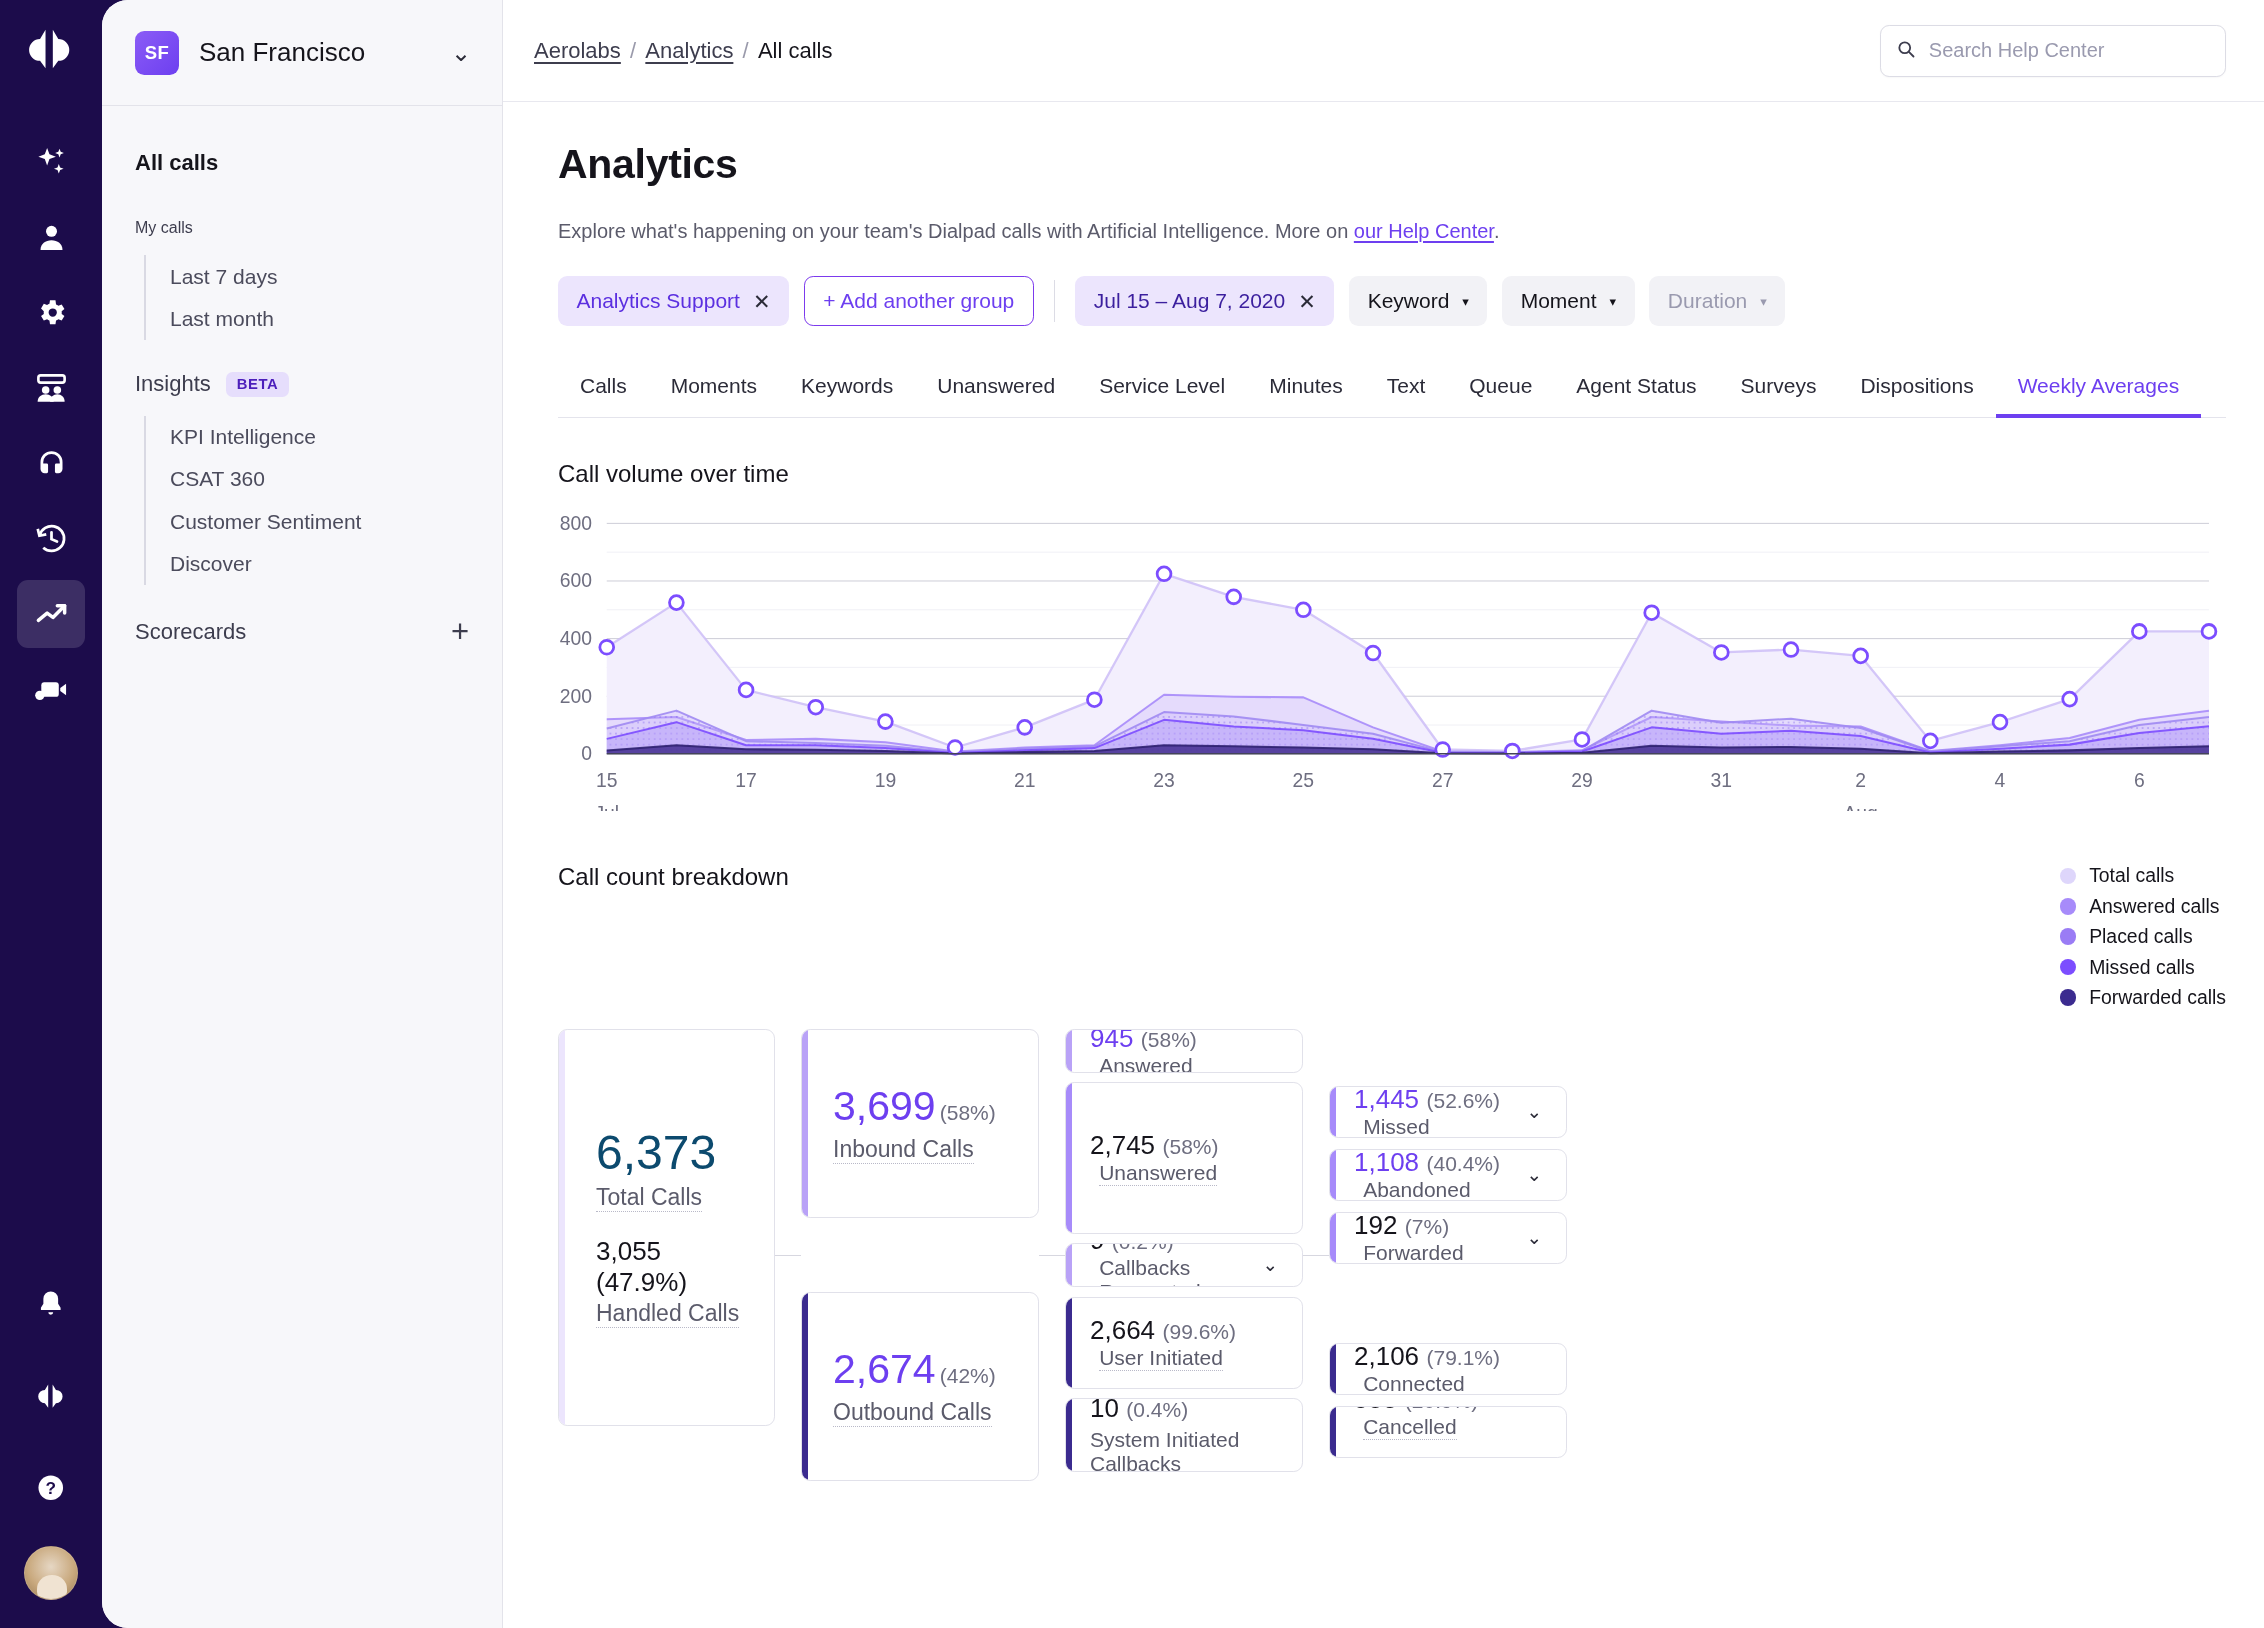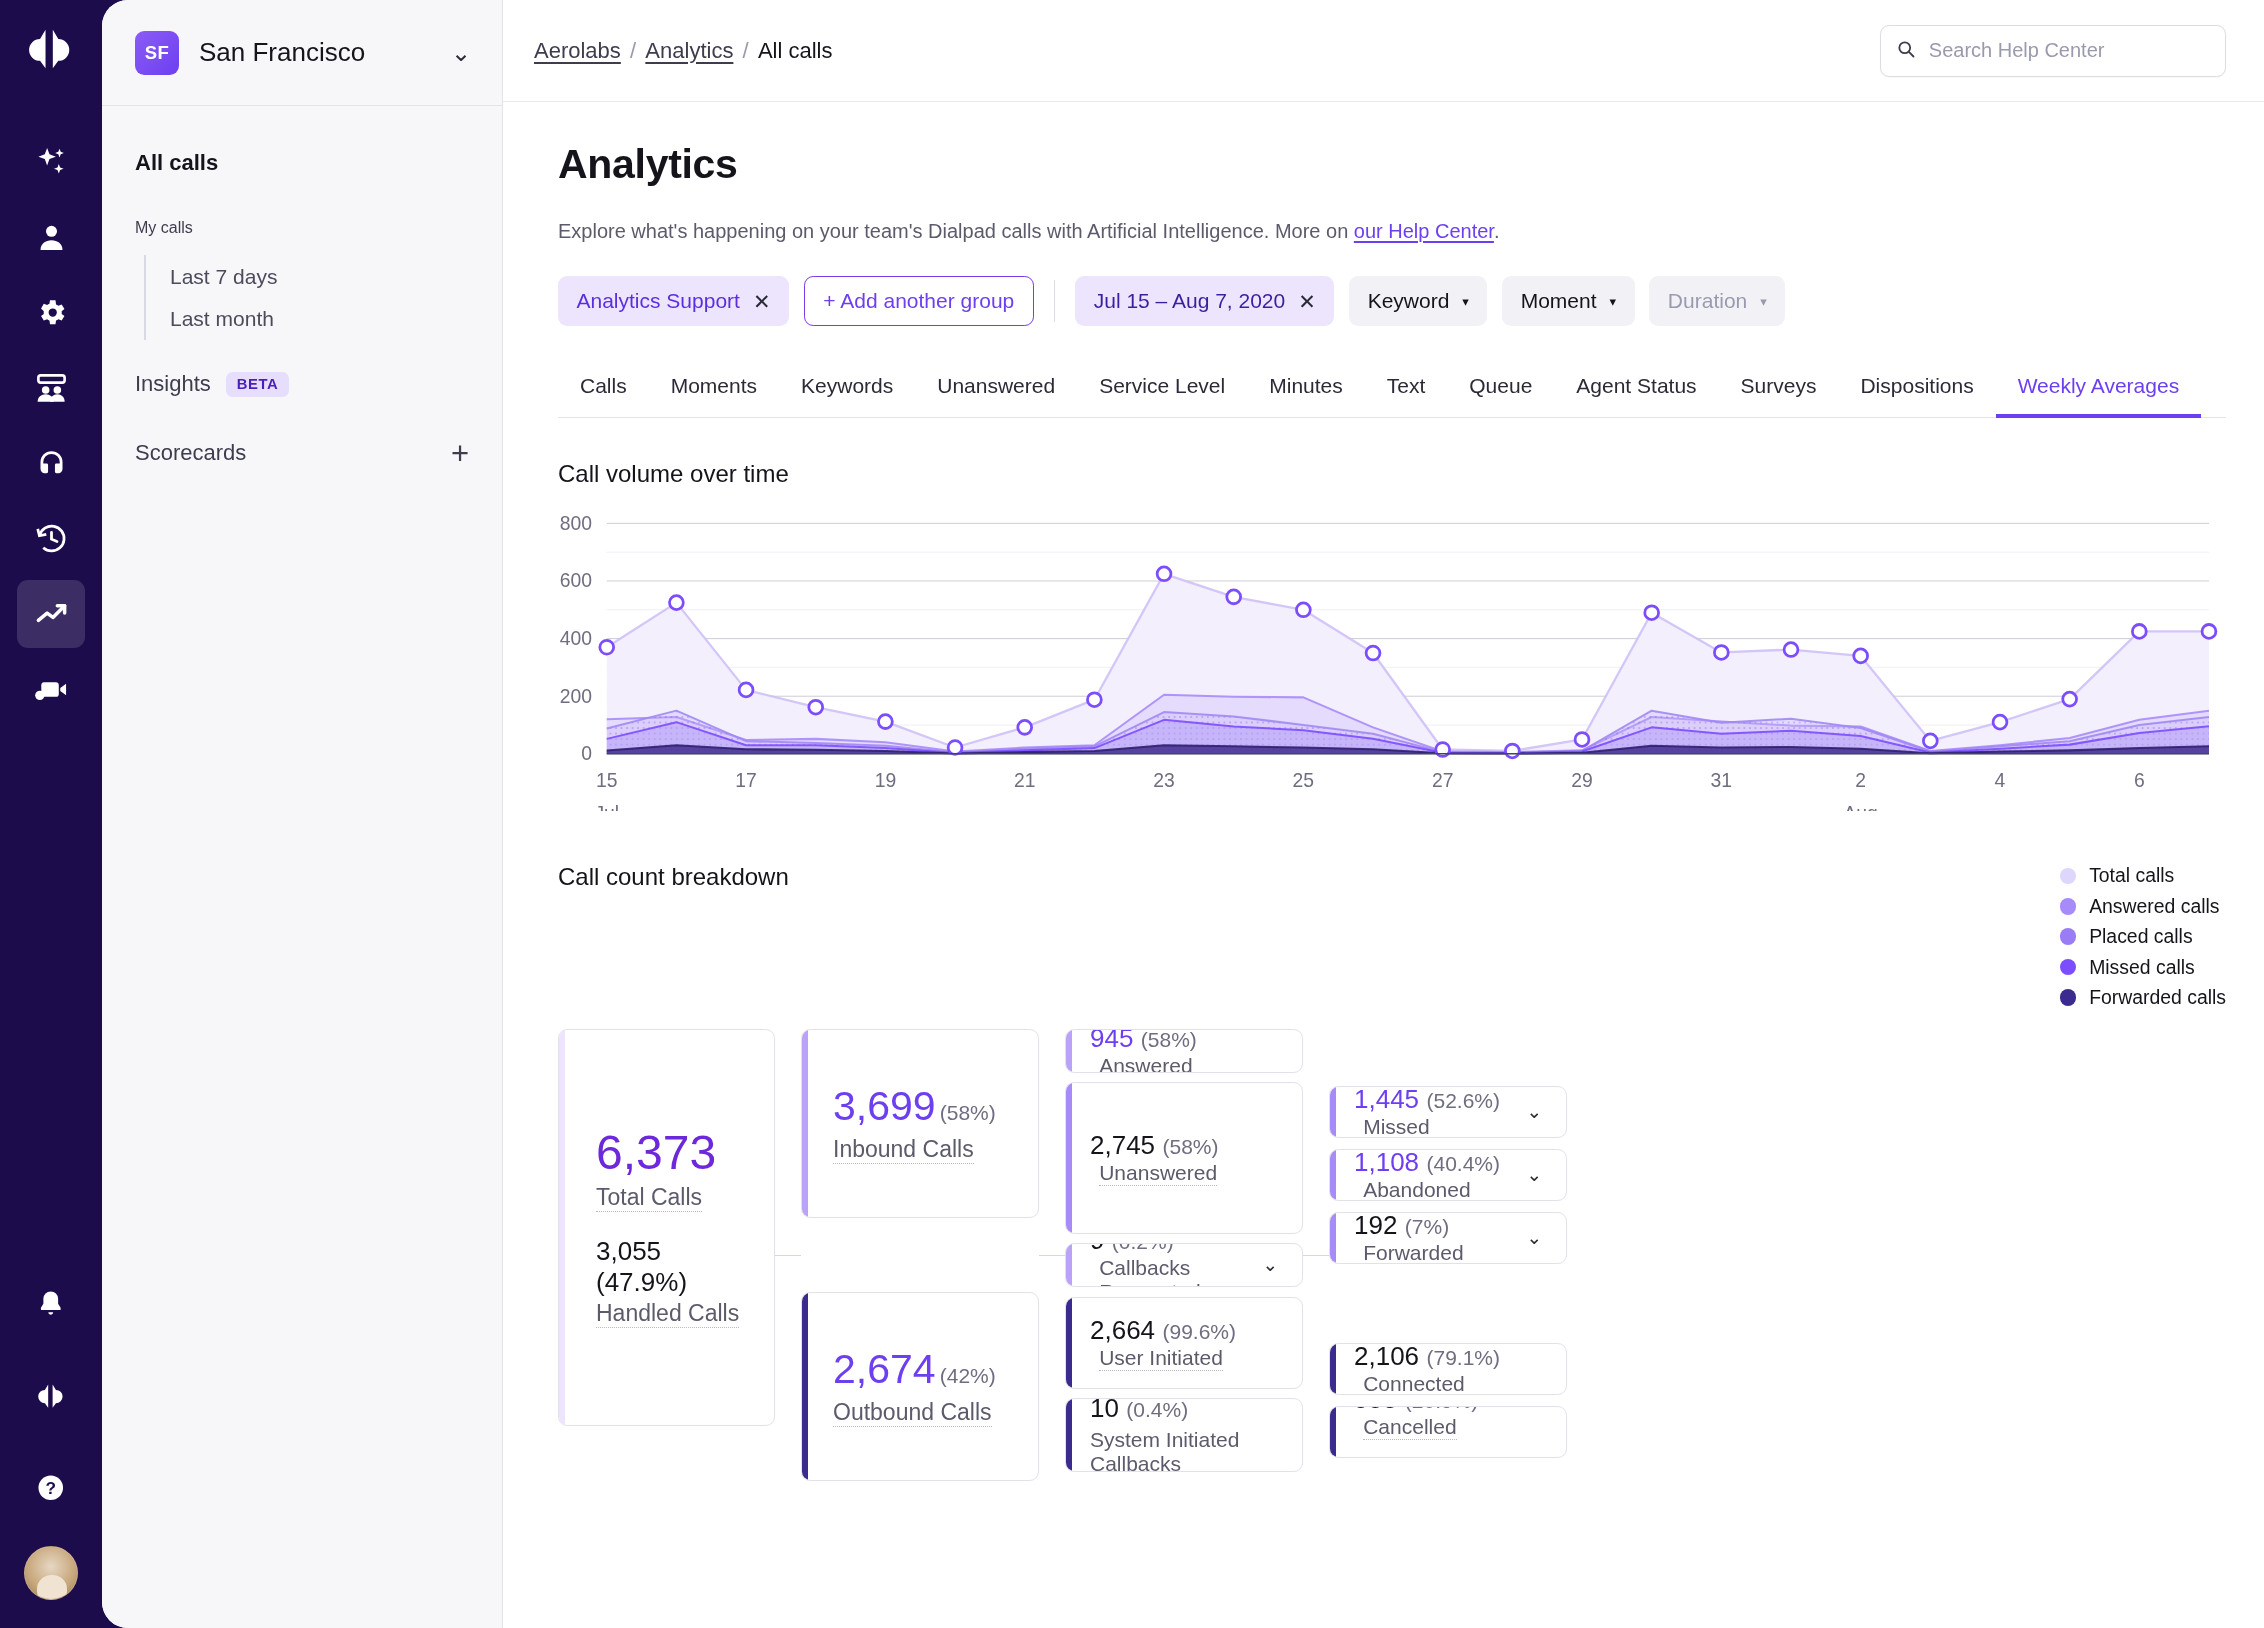--- a/index.html
+++ b/index.html
@@ -177,21 +177,21 @@
   .node {
     border:0.9px solid #e1e1ea; border-radius: 9.2px; background:#fff;
     display:flex; align-items:center; position:relative; overflow:hidden;
   }
   .node .accent { position:absolute; left:0; top:0; bottom:0; width: 5.5px; }
   .node-body { padding: 16.6px 24px; width:100%; }
   .num-dark { font-size: 26px; color:#15141b; }
   .pct { font-size: 21px; color:#6e6e80; }
   .lbl { font-size: 23px; color:#5b5b6b; border-bottom: 1.8px dotted #b9b9c8; display:inline-block; }
   .lbl-sm { font-size: 21px; color:#5b5b6b; border-bottom: 1.8px dotted #b9b9c8; display:inline-block; }
-  .big-num { font-size: 48px; color:#6d28d9; line-height:1.1; }
+  .big-num { font-size: 48px; color:#0c4a6e; line-height:1.1; }
   .mid-num { font-size: 41px; color:#6d3ff0; }
   .chev-sm { margin-left:auto; color:#2b2b38; font-size: 18.5px; padding-left: 14.8px; }
   .connector { width: 26px; position:relative; flex: 0 0 26px; }
   .connector::before {
     content:''; position:absolute; top:50%; left:0; right:0; height:0.9px; background:#d7d7e0;
   }
 </style>
 </head>
 <body>
 
@@ -300,20 +300,26 @@
         <div class="nav-top">All calls</div>
         <div class="nav-item">My calls</div>
         <div class="subnav">
           <div class="nav-sub">Last 7 days</div>
           <div class="nav-sub">Last month</div>
         </div>
 
         <div class="nav-section">
           <span>Insights</span>
           <span class="badge-beta">BETA</span>
+        </div>
+        <div class="subnav">
+          <div class="nav-sub">KPI Intelligence</div>
+          <div class="nav-sub">CSAT 360</div>
+          <div class="nav-sub">Customer Sentiment</div>
+          <div class="nav-sub">Discover</div>
         </div>
 
         <div class="nav-section with-add">
           <span>Scorecards</span>
           <span class="plus-btn">+</span>
         </div>
       </div>
     </div>
 
     <div class="main">

